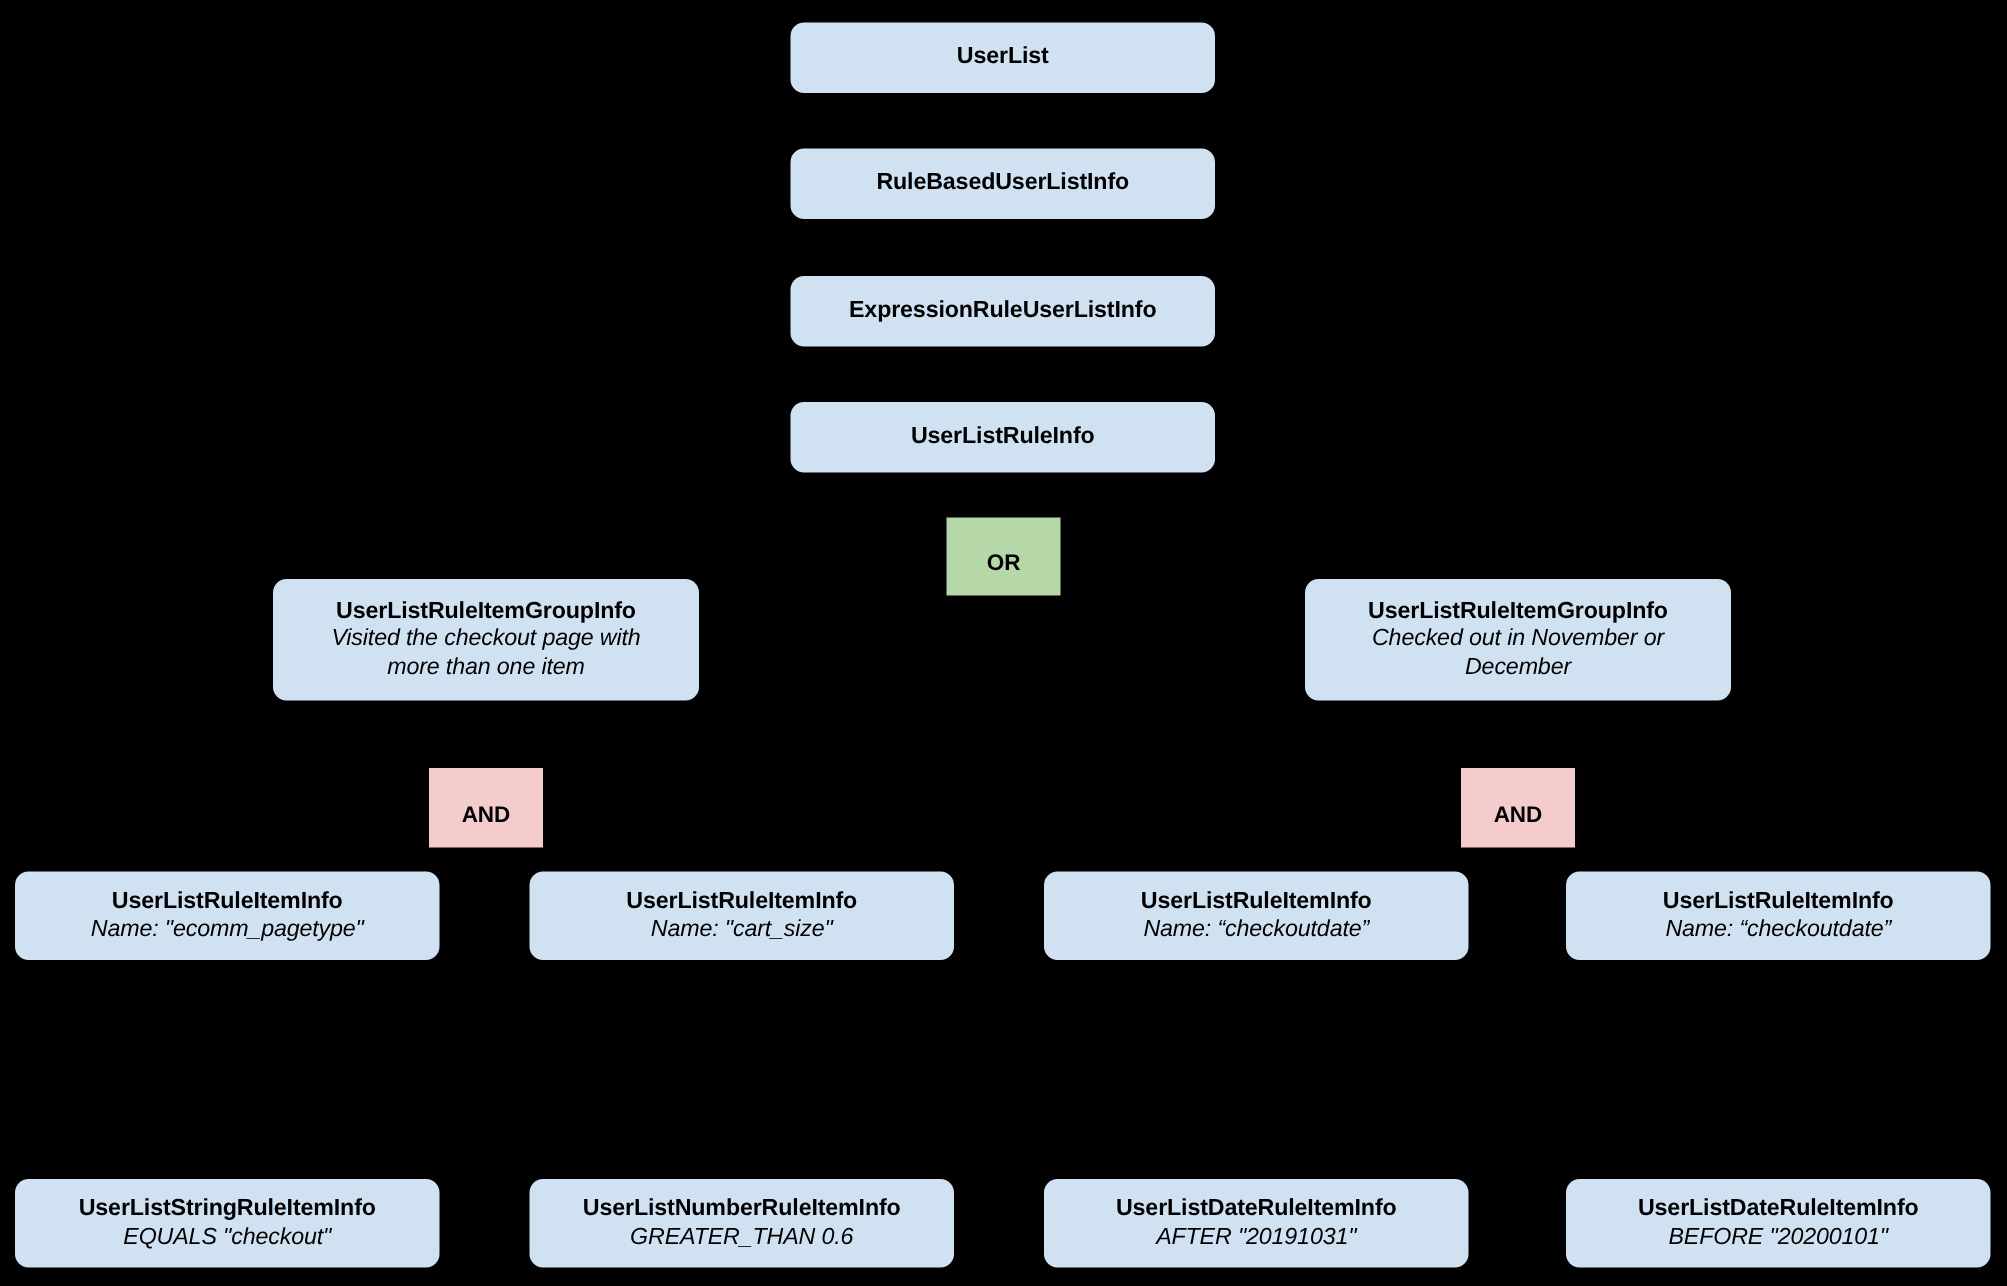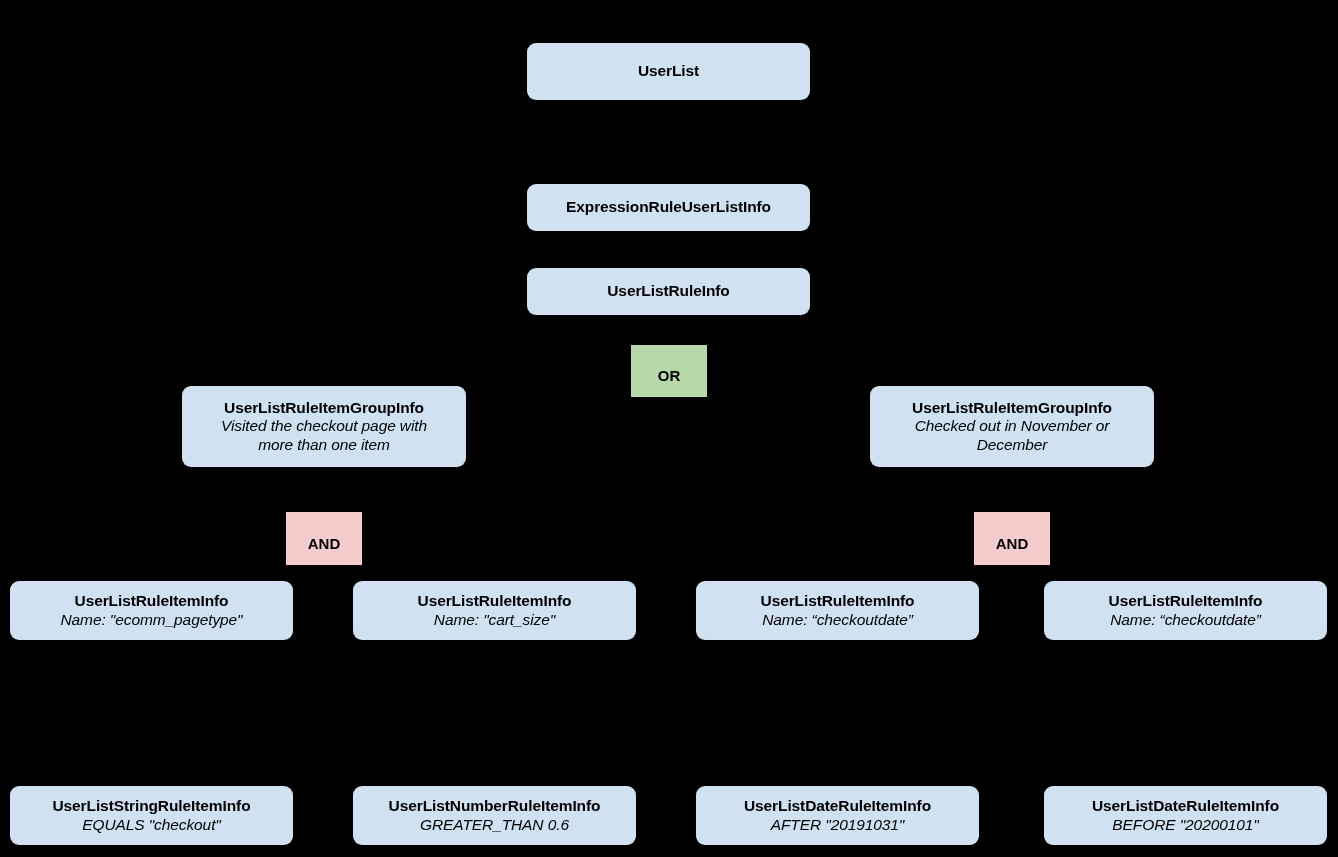--- a/index.html
+++ b/index.html
@@ -93,24 +93,27 @@
       <path d="M348 566 L496 580"></path>
       <path d="M988 566 L839 580"></path>
       <path d="M1036 566 L1186 580"></path>
       <path d="M152 642 L152 786"></path>
       <path d="M496 642 L496 786"></path>
       <path d="M839 642 L839 786"></path>
       <path d="M1186 642 L1186 786"></path>
     </g>
   </svg>
 
-  <div class="node entity" style="left:527px; top:15px; width:283px; height:57px;margin-top:28px;">
+  <div class="node entity" style="left:527px; top:15px; width:283px; height:47px;">
     <div class="node-title">UserList</div>
   </div>
 
+  <div class="node entity" style="left:527px; top:99px; width:283px; height:47px;">
+    <div class="node-title">RuleBasedUserListInfo</div>
+  </div>
 
   <div class="node entity" style="left:527px; top:184px; width:283px; height:47px;text-align:right;">
     <div class="node-title">ExpressionRuleUserListInfo</div>
   </div>
 
   <div class="node entity" style="left:527px; top:268px; width:283px; height:47px;justify-content:center;">
     <div class="node-title">UserListRuleInfo</div>
   </div>
 
   <div class="node op op-or" style="left:631px; top:345px; width:76px; height:52px;">

